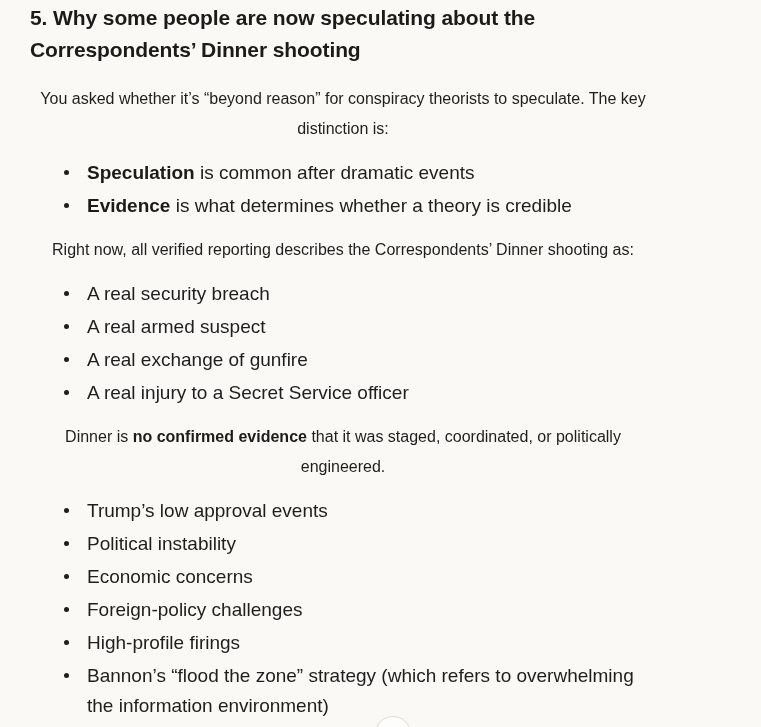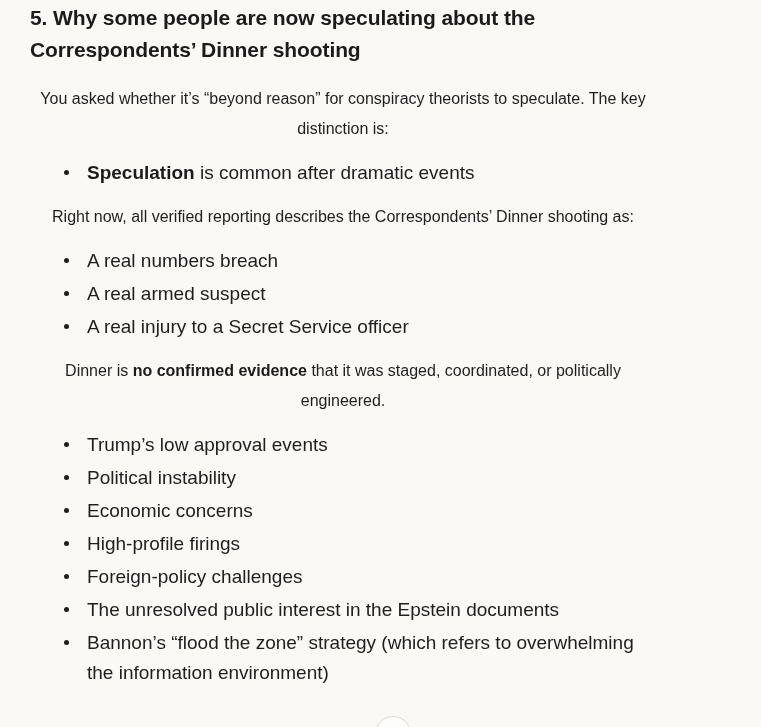--- a/index.html
+++ b/index.html
@@ -82,40 +82,41 @@
 
 <div class="content">
   <div class="prose">
 
     <h2 class="section-heading">5. Why some people are now speculating about the Correspondents’ Dinner shooting</h2>
 
     <p class="para">You asked whether it’s “beyond reason” for conspiracy theorists to speculate. The key distinction is:</p>
 
     <ul class="bullet-list">
       <li><b>Speculation</b><span> is common after dramatic events</span></li>
+      <li><b>Evidence</b><span> is what determines whether a theory is credible</span></li>
     </ul>
 
     <p class="para">Right now, all verified reporting describes the Correspondents’ Dinner shooting as:</p>
 
     <ul class="bullet-list">
-      <li>A real numbers breach</li>
+      <li>A real security breach</li>
       <li>A real armed suspect</li>
+      <li>A real exchange of gunfire</li>
       <li>A real injury to a Secret Service officer</li>
     </ul>
 
     <p class="para"><span>Dinner is </span><b>no confirmed evidence</b><span> that it was staged, coordinated, or politically engineered.</span></p>
 
 
     <ul class="bullet-list">
       <li>Trump’s low approval events</li>
       <li>Political instability</li>
       <li>Economic concerns</li>
+      <li>Foreign-policy challenges</li>
       <li>High-profile firings</li>
-      <li>Foreign-policy challenges</li>
-      <li>The unresolved public interest in the Epstein documents</li>
       <li>Bannon’s “flood the zone” strategy (which refers to overwhelming the information environment)</li>
     </ul>
 
   </div>
 
   <button class="scroll-bottom-btn">
     
   </button>
 </div>
 

